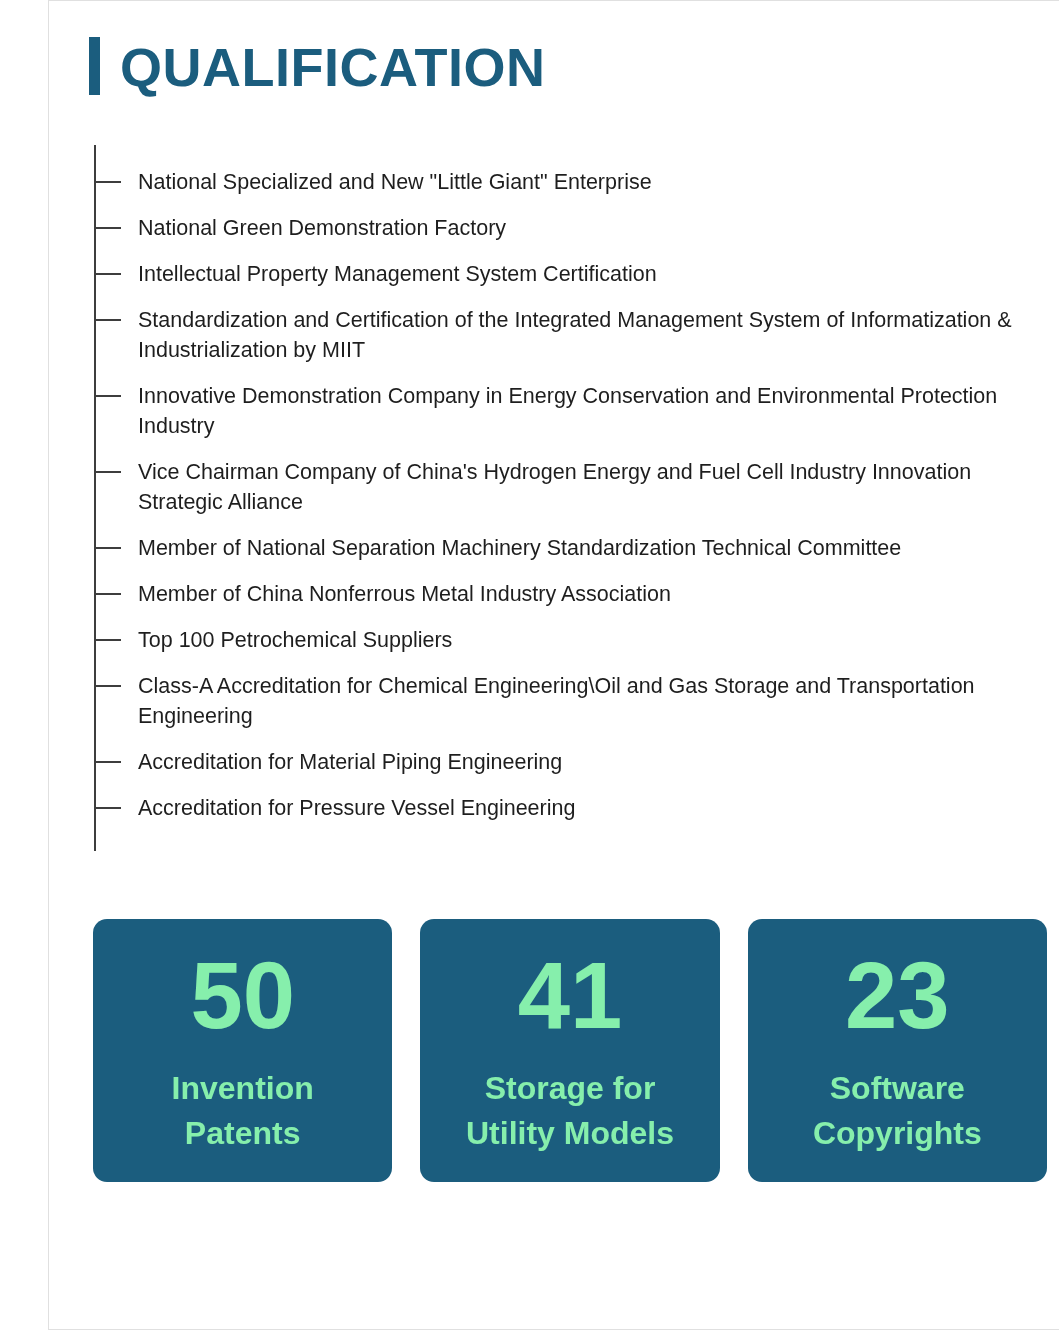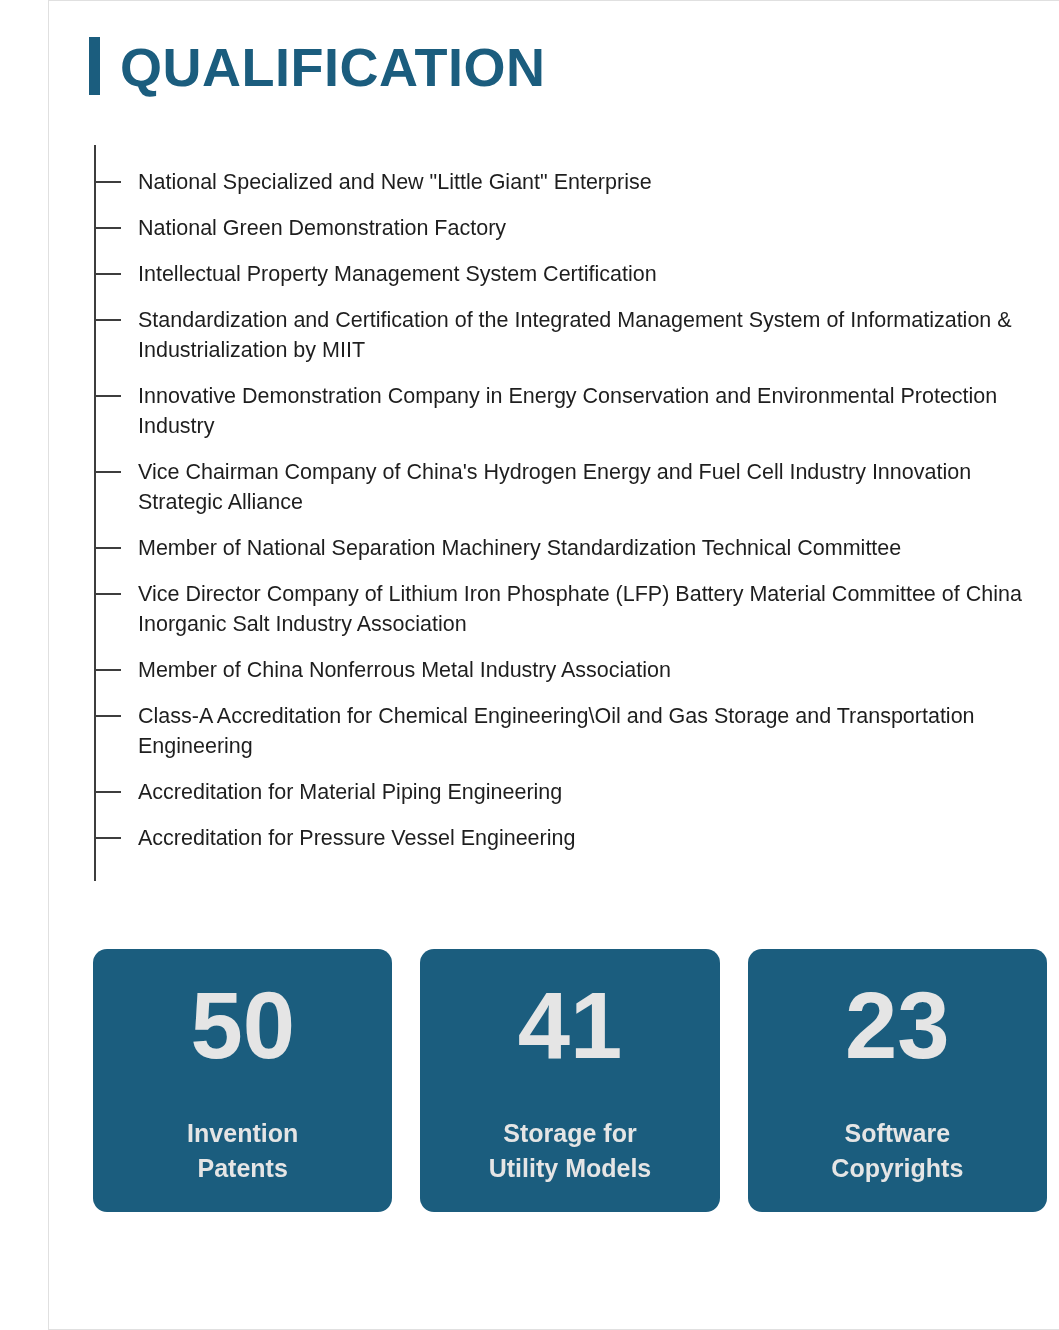--- a/index.html
+++ b/index.html
@@ -70,34 +70,34 @@
     display: flex;
     gap: 28px;
     margin: 68px 59px 0 44px;
   }
   .stat-card {
     flex: 1 1 0;
     background: #1b5d7e;
     border-radius: 14px;
     height: 263px;
     box-sizing: border-box;
-    color: #e5e5e5;
+    color: #86efac;
     text-align: center;
     display: flex;
     flex-direction: column;
     justify-content: space-between;
     padding: 30px 20px 26px;
   }
   .stat-value {
     font-size: 94px;
     font-weight: 800;
     line-height: 1;
   }
   .stat-label {
-    font-size: 25px;
+    font-size: 32px;
     font-weight: 700;
     line-height: 1.4;
     white-space: pre-line;
   }
 </style>
 </head>
 <body>
 
 <div class="page">
 
@@ -130,25 +130,28 @@
     <div class="qual-item">
       <span class="tick"></span>
       <span>Vice Chairman Company of China's Hydrogen Energy and Fuel Cell Industry Innovation Strategic Alliance</span>
     </div>
     <div class="qual-item">
       <span class="tick"></span>
       <span>Member of National Separation Machinery Standardization Technical Committee</span>
     </div>
     <div class="qual-item">
       <span class="tick"></span>
-      <span>Vice Director Company of Lithium Iron Phosphate (LFP) Battery Material Committee of China Inorganic Salt Industry Association</span>
     </div>
     <div class="qual-item">
       <span class="tick"></span>
       <span>Member of China Nonferrous Metal Industry Association</span>
+    </div>
+    <div class="qual-item">
+      <span class="tick"></span>
+      <span>Top 100 Petrochemical Suppliers</span>
     </div>
     <div class="qual-item">
       <span class="tick"></span>
       <span>Class-A Accreditation for Chemical Engineering\Oil and Gas Storage and Transportation Engineering</span>
     </div>
     <div class="qual-item">
       <span class="tick"></span>
       <span>Accreditation for Material Piping Engineering</span>
     </div>
     <div class="qual-item">

